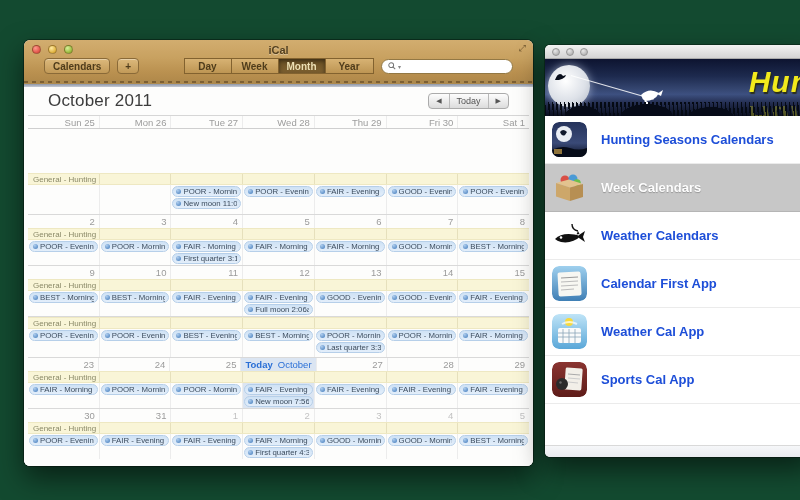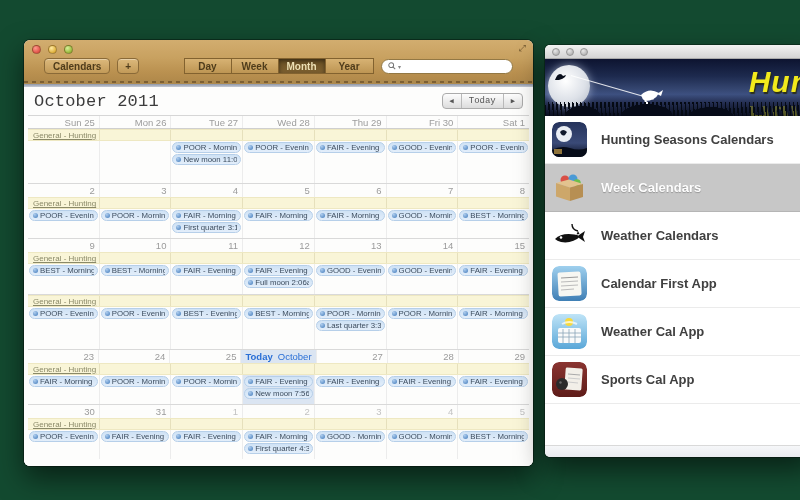--- a/index.html
+++ b/index.html
@@ -39,47 +39,47 @@
   .search-wrap { margin-left:auto; width:132px; height:15px; background:#fff; border-radius:8px;
     border:1px solid #937844; display:flex; align-items:center; padding:0 6px; gap:2px; }
   .search-wrap input { border:none; outline:none; width:90px; font-size:9px; background:transparent; }
   .mag { font-size:9px; color:#777; line-height:1; }
   .mag-caret { font-size:6px; color:#888; }
   .stitch { height:4px; flex:none; background:#ad8a4e;
     background-image:repeating-linear-gradient(90deg,#7c5f33 0 4px, rgba(0,0,0,0) 4px 8px); background-size:8px 2px; background-position:0 1px; background-repeat:repeat-x; }
   .edge { height:3px; flex:none; background:linear-gradient(180deg,#8d96a8,#c5cad4); }
 
   .content { flex:1; display:flex; flex-direction:column; background:#fdfdfc; }
-  .month-head { height:28px; flex:none; display:flex; align-items:center; padding:0 10px;font-family:Liberation Mono, monospace; }
+  .month-head { height:28px; flex:none; display:flex; align-items:center; padding:0 24px; }
   .month-title { font-size:17px; color:#3c3c3c; letter-spacing:.2px; }
   .nav-group { margin-left:auto; display:flex; height:16px; border:1px solid #ababab; border-radius:4px; overflow:hidden;
     background:linear-gradient(180deg,#fdfdfd,#dcdcdc); }
   .nav-seg { font-size:9px; color:#555; display:flex; align-items:center; justify-content:center; padding:0 7px; border-right:1px solid #b9b9b9; }
   .nav-seg:last-child { border-right:none; }
   .nav-arrow { font-size:7px; }
 
-  .grid { flex:1; display:flex; flex-direction:column; margin:0 4px 0 4px; border-top:1px solid #d6d6d6; }
+  .grid { flex:1; display:flex; flex-direction:column; margin:0 4px 0 4px; border-top:1px solid #d6d6d6;gap:44px; }
   .day-head { height:13px; flex:none; display:flex; border-bottom:1px solid #cfcfcf; }
   .day-head .dh { flex:1; font-size:9.5px; color:#9c9c9c; text-align:right; padding-right:4px; border-right:1px solid #ececec; line-height:13px; }
   .day-head .dh:last-child { border-right:none; }
   .weeks { flex:1; display:flex; flex-direction:column; }
   .week-row { flex:1; display:flex; flex-direction:column; border-bottom:1px solid #d9d9d9; position:relative; }
   .week-row:last-child { border-bottom:none; }
   .dates-row { height:13px; flex:none; display:flex; }
   .date-cell { flex:1; font-size:9.5px; color:#9b9b9b; text-align:right; padding-right:4px; line-height:13px; border-right:1px solid #ececec; }
   .date-cell:last-child { border-right:none; }
   .date-cell.dim { color:#c2c2c2; }
   .date-cell.today-date { background:#dbe5f2; display:flex; justify-content:space-between; padding:0 4px 0 4px; color:#2a6fd6; }
   .today-word { font-weight:bold; font-size:9.5px; color:#2a6fd6; }
   .today-datelabel { font-size:9.5px; color:#2a6fd6; }
   .allday { height:12px; flex:none; position:relative; background:#f9f5d7; border-top:1px solid #eee8c2; border-bottom:1px solid #eee8c2; }
   .allday-cols { position:absolute; inset:0; display:flex; }
   .allday-cols i { flex:1; border-right:1px solid #e6e0bc; }
   .allday-cols i:last-child { border-right:none; }
-  .allday-label { position:relative; font-size:8px; color:#8a8968; line-height:11px; padding-left:5px; z-index:1;text-decoration:underline; }
+  .allday-label { position:relative; font-size:8px; color:#8a8968; line-height:11px; padding-left:5px; z-index:1; }
   .events-row { flex:1; display:flex; }
   .event-col { flex:1; border-right:1px solid #ececec; padding:1px 1px 0 1px; overflow:hidden; }
   .event-col:last-child { border-right:none; }
   .event-col.today-col { background:#dbe5f2; }
   .pill { height:11px; margin-bottom:1px; border-radius:6px; display:flex; align-items:center; gap:2px; padding:0 3px;
     background:linear-gradient(180deg,#cfe2f5,#e3eefa); border:1px solid #b6cfe9; }
   .pill .dot { width:5px; height:5px; flex:none; border-radius:50%; background:radial-gradient(circle at 35% 30%, #aecdee, #5d8fc7 75%); }
   .pill .ptxt { font-size:7.8px; color:#3c4c5e; white-space:nowrap; overflow:hidden; }
   .bottom-strip { height:7px; flex:none; background:#fdfdfc; }
 
@@ -105,37 +105,38 @@
       radial-gradient(22px 9px at 62% 100%, #060b18 98%, transparent),
       repeating-linear-gradient(85deg, #050a14 0 1.5px, rgba(0,0,0,0) 1.5px 4px);
   }
   .banner-title { position:absolute; right:-8px; top:6px; font-size:30px; font-weight:bold; letter-spacing:1px;
     color:#f2ea1c; text-shadow:1px 2px 1px rgba(40,40,0,.8); font-style:italic; }
   .banner-title-reflect { position:absolute; right:-8px; top:40px; font-size:30px; font-weight:bold; letter-spacing:1px;
     color:#f2ea1c; transform:scaleY(-1); opacity:.30; font-style:italic; }
   .store-list { flex:none; display:flex; flex-direction:column; }
   .store-row { height:48px; display:flex; align-items:center; gap:14px; padding-left:7px; background:#fff; border-bottom:1px solid #ebebeb; }
   .store-row.selected { background:#c7c7c7; border-bottom:1px solid #b5b5b5; }
-  .store-row .label { font-size:13px; font-weight:bold; color:#404040; }
+  .store-row .label { font-size:13px; font-weight:bold; color:#1d4ed8; }
   .store-row.selected .label { color:#fdfdfd; text-shadow:0 1px 1px rgba(0,0,0,.25); }
   .tile { width:35px; height:35px; border-radius:7px; flex:none; overflow:hidden; position:relative; }
   .tile svg { display:block; width:100%; height:100%; }
   .tile.no-bg { border-radius:0; }
   .store-footer { margin-top:auto; height:12px; flex:none; background:linear-gradient(180deg,#f6f7f9,#e9ebef); border-top:1px solid #d9d9d9; }
 </style>
 </head>
 <body>
 
 <div class="ical">
   <div class="leather">
     <div class="traffic">
       <span class="light red"></span>
       <span class="light yellow"></span>
       <span class="light green"></span>
     </div>
+    <div class="win-title">iCal</div>
     <div class="fullscreen-ic">⤢</div>
     <div class="tool-row">
       <div class="tan-btn">Calendars</div>
       <div class="tan-btn plus-btn">+</div>
       <div class="seg-group">
           <div class="seg">Day</div>
           <div class="seg">Week</div>
           <div class="seg active">Month</div>
           <div class="seg">Year</div>
         </div>

